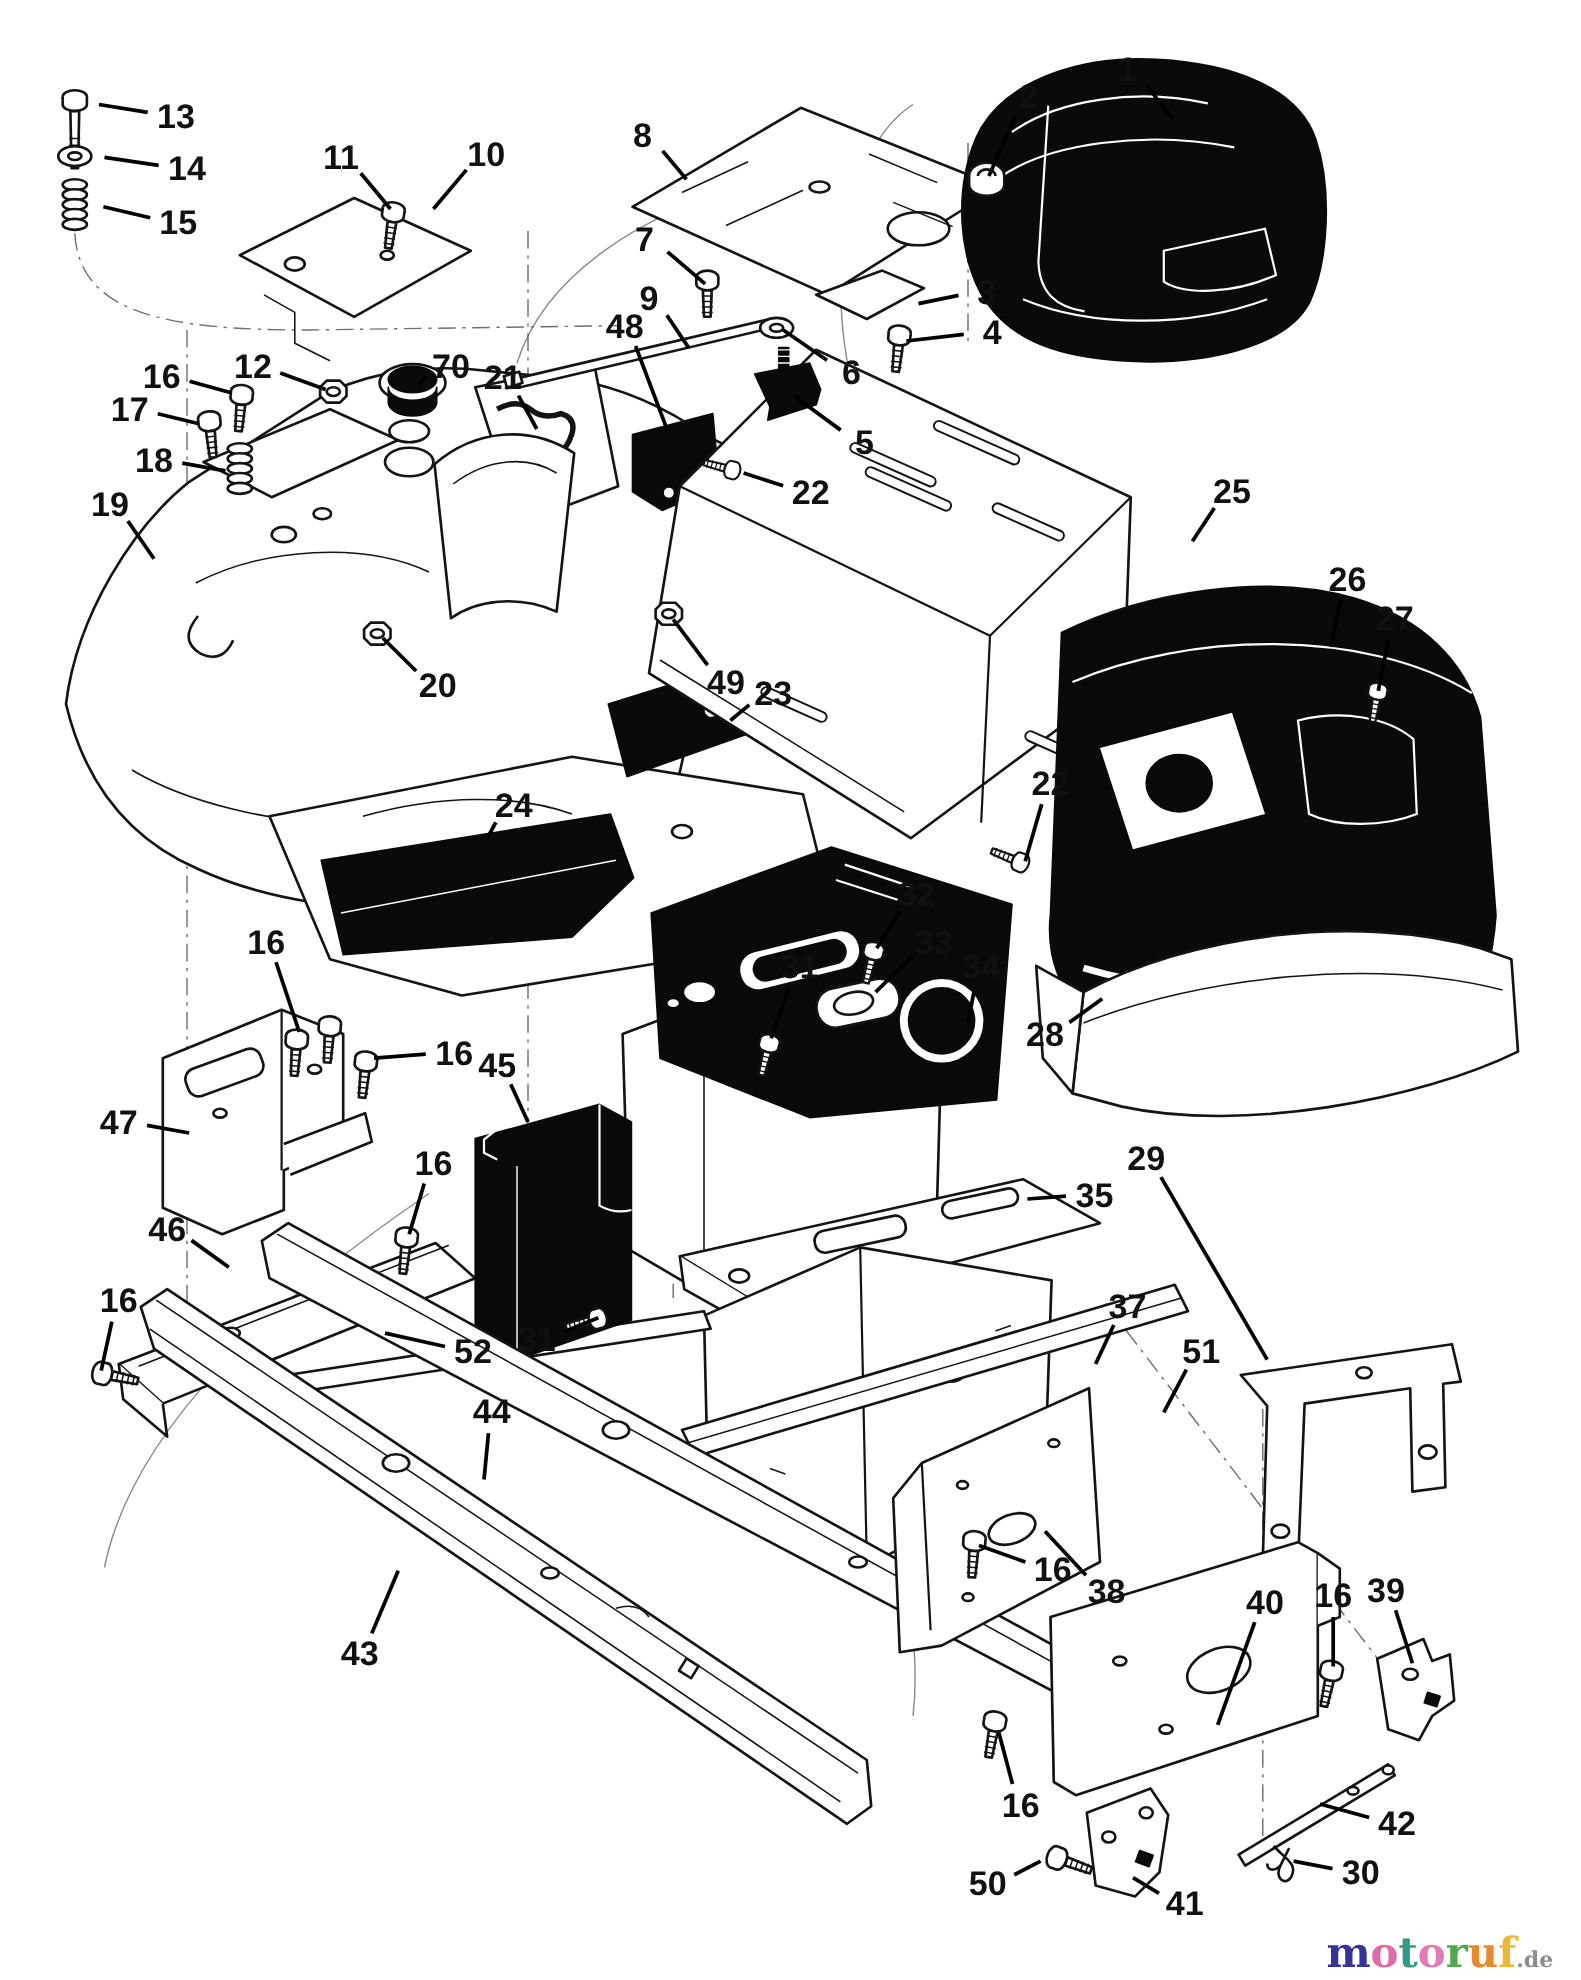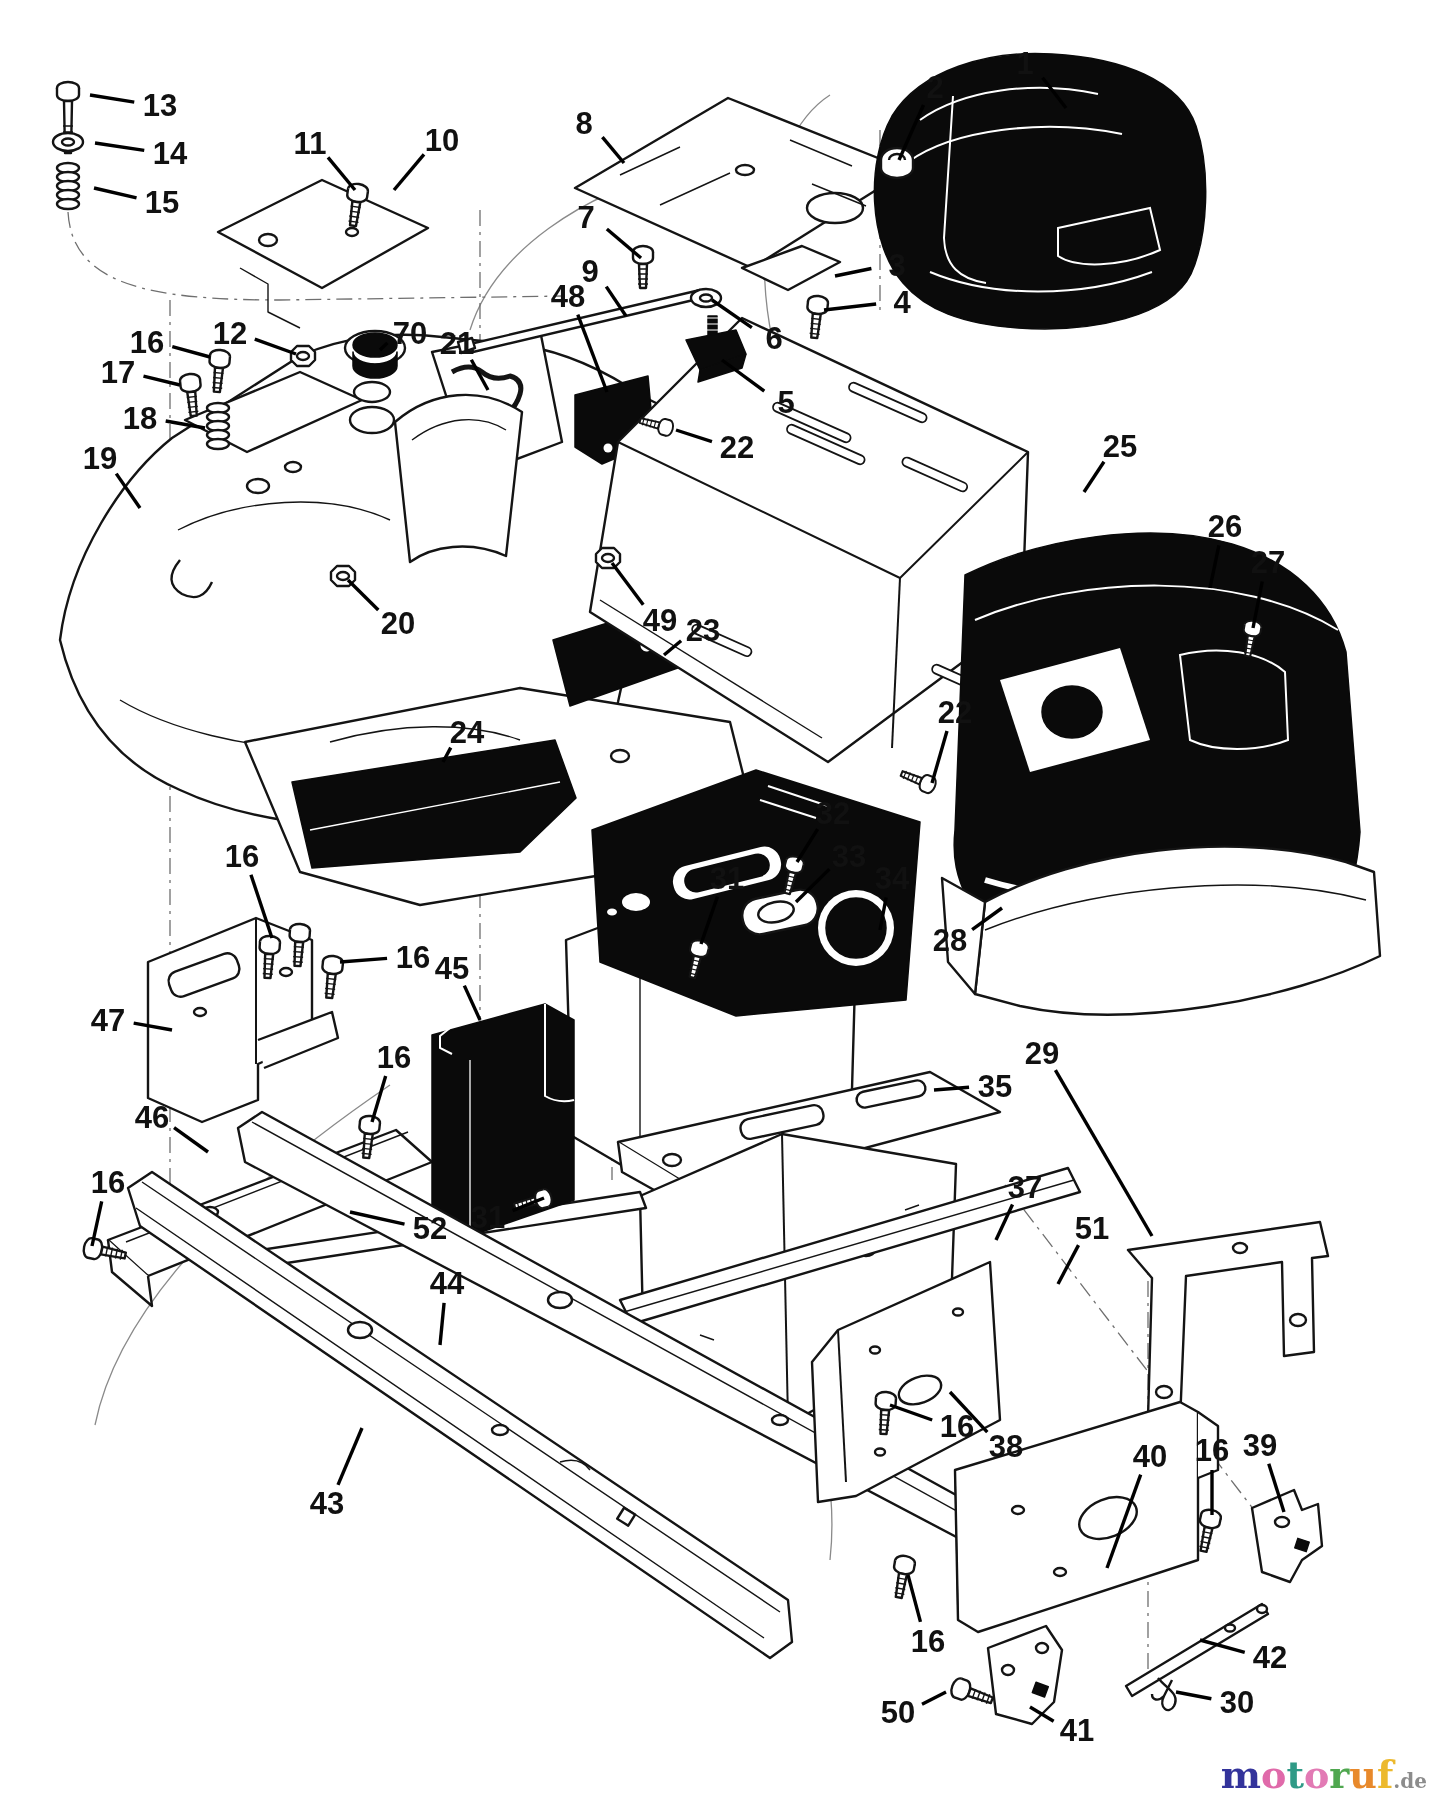--- a/index.html
+++ b/index.html
@@ -1,20 +1,20 @@
 <!DOCTYPE html>
 <html><head>
 <meta charset="utf-8">
 <style>
   html,body{margin:0;padding:0;background:#ffffff;}
   .stage{position:relative;width:1437px;height:1800px;background:#ffffff;overflow:hidden;
          font-family:"Liberation Sans",sans-serif;}
   .stage svg{position:absolute;left:0;top:0;}
   .callout-text{font-family:"Liberation Sans",sans-serif;font-weight:bold;font-size:31px;fill:#111;}
-  .watermark{position:absolute;right:10px;bottom:6px;
+  .watermark{position:absolute;right:25px;bottom:6px;
              font-family:"DejaVu Serif",serif;font-weight:bold;font-size:38px;line-height:1;
              letter-spacing:0px;user-select:none;}
   .watermark .wm-suffix{font-size:20px;color:#8c8c8c;font-weight:bold;}
   .ink{stroke:#141414;stroke-width:2.4;fill:#ffffff;stroke-linejoin:round;}
   .ink-thin{stroke:#141414;stroke-width:1.4;fill:none;stroke-linejoin:round;}
   .blk{fill:#0a0a0a;stroke:#0a0a0a;stroke-width:1.5;stroke-linejoin:round;}
   .wline{stroke:#ffffff;stroke-width:2;fill:none;}
   .ghost{stroke:#8a8a8a;stroke-width:1.3;fill:none;}
   .dashdot{stroke:#6f6f6f;stroke-width:1.3;fill:none;stroke-dasharray:16 6 3 6;}
 </style>

